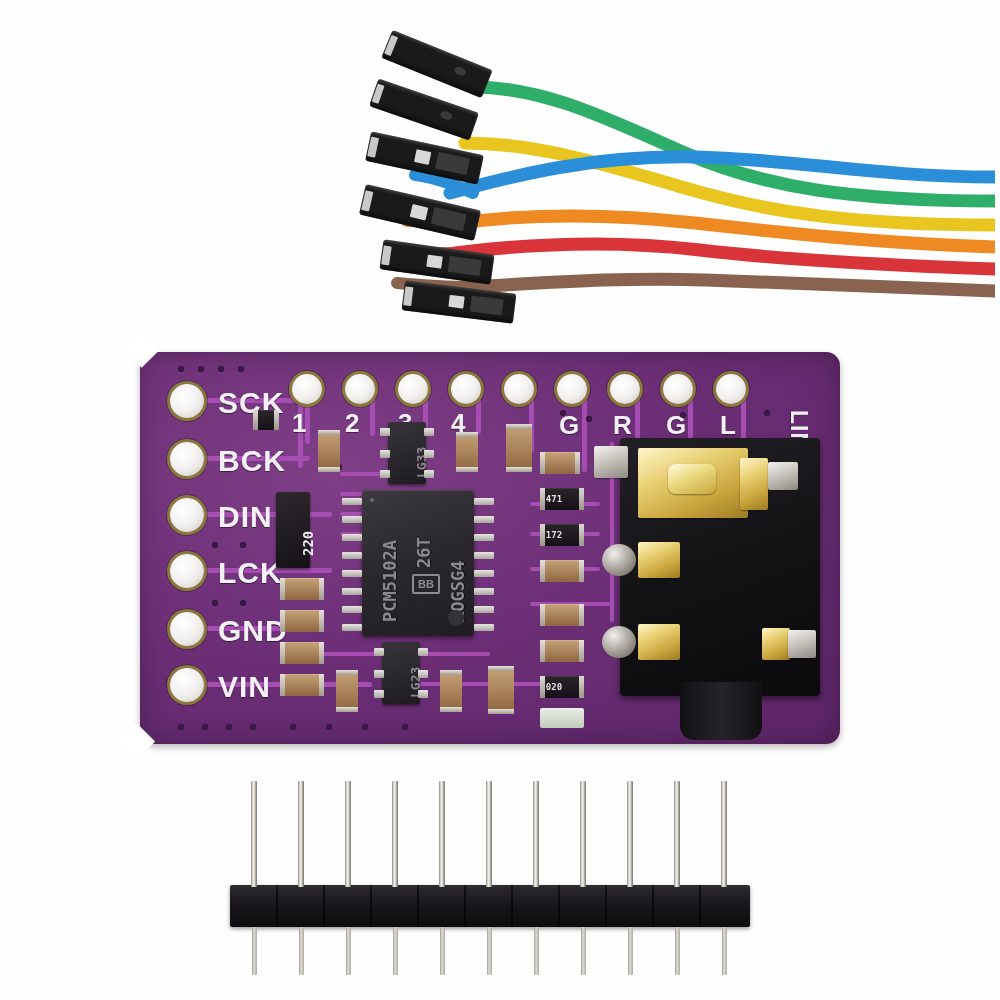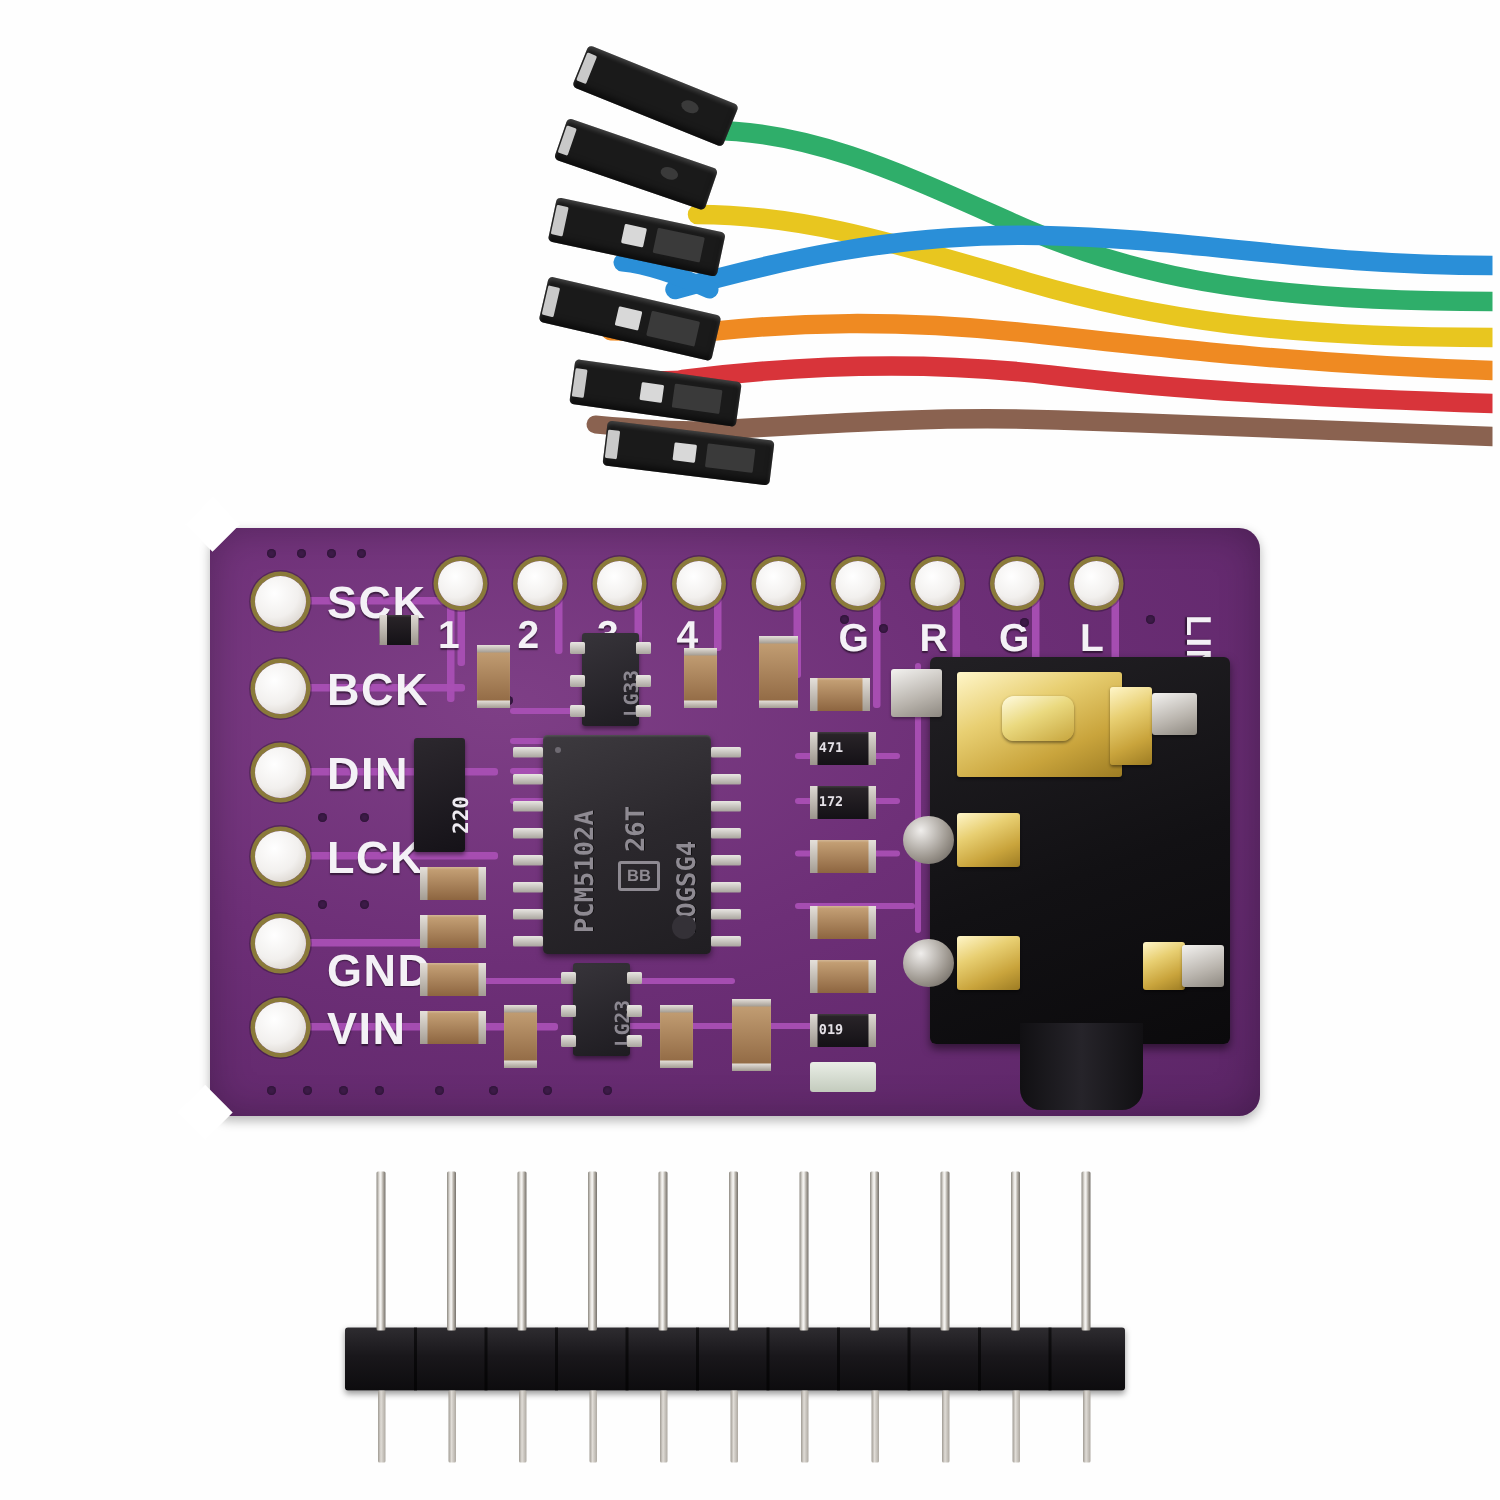--- a/index.html
+++ b/index.html
@@ -209,21 +209,21 @@
     <div class="pad" style="left:30px;top:90px;"></div>
     <div class="pad" style="left:30px;top:146px;"></div>
     <div class="pad" style="left:30px;top:202px;"></div>
     <div class="pad" style="left:30px;top:260px;"></div>
     <div class="pad" style="left:30px;top:316px;"></div>
 
     <div class="silk silk-left" style="left:78px;top:34px;">SCK</div>
     <div class="silk silk-left" style="left:78px;top:92px;">BCK</div>
     <div class="silk silk-left" style="left:78px;top:148px;">DIN</div>
     <div class="silk silk-left" style="left:78px;top:204px;">LCK</div>
-    <div class="silk silk-left" style="left:78px;top:279px;">GND</div>
+    <div class="silk silk-left" style="left:78px;top:262px;">GND</div>
     <div class="silk silk-left" style="left:78px;top:318px;">VIN</div>
 
     <div class="pad small" style="left:152px;top:22px;"></div>
     <div class="pad small" style="left:205px;top:22px;"></div>
     <div class="pad small" style="left:258px;top:22px;"></div>
     <div class="pad small" style="left:311px;top:22px;"></div>
     <div class="pad small" style="left:364px;top:22px;"></div>
     <div class="pad small" style="left:417px;top:22px;"></div>
     <div class="pad small" style="left:470px;top:22px;"></div>
     <div class="pad small" style="left:523px;top:22px;"></div>
@@ -365,21 +365,21 @@
       <div class="cap-end" style="left:0;"></div>
         <div class="cap-end" style="right:0;"></div>
     </div>
     <div class="smd cap" style="left:400px;top:288px;width:44px;height:22px;">
       <div class="cap-end" style="left:0;"></div>
         <div class="cap-end" style="right:0;"></div>
     </div>
     <div class="smd res" style="left:400px;top:324px;width:44px;height:22px;">
       <div class="cap-end" style="left:0;"></div>
         <div class="cap-end" style="right:0;"></div>
-      <div class="mk">019</div>
+      <div class="mk">020</div>
     </div>
     <div class="smd led" style="left:400px;top:356px;width:44px;height:20px;"></div>
 
     <div class="smd cap" style="left:196px;top:318px;width:22px;height:42px;">
       <div class="cap-end" style="left:0;top:0;width:100%;height:5px;"></div>
       <div class="cap-end" style="left:0;bottom:0;top:auto;width:100%;height:5px;"></div>
     </div>
     <div class="smd cap" style="left:300px;top:318px;width:22px;height:42px;">
       <div class="cap-end" style="left:0;top:0;width:100%;height:5px;"></div>
       <div class="cap-end" style="left:0;bottom:0;top:auto;width:100%;height:5px;"></div>

